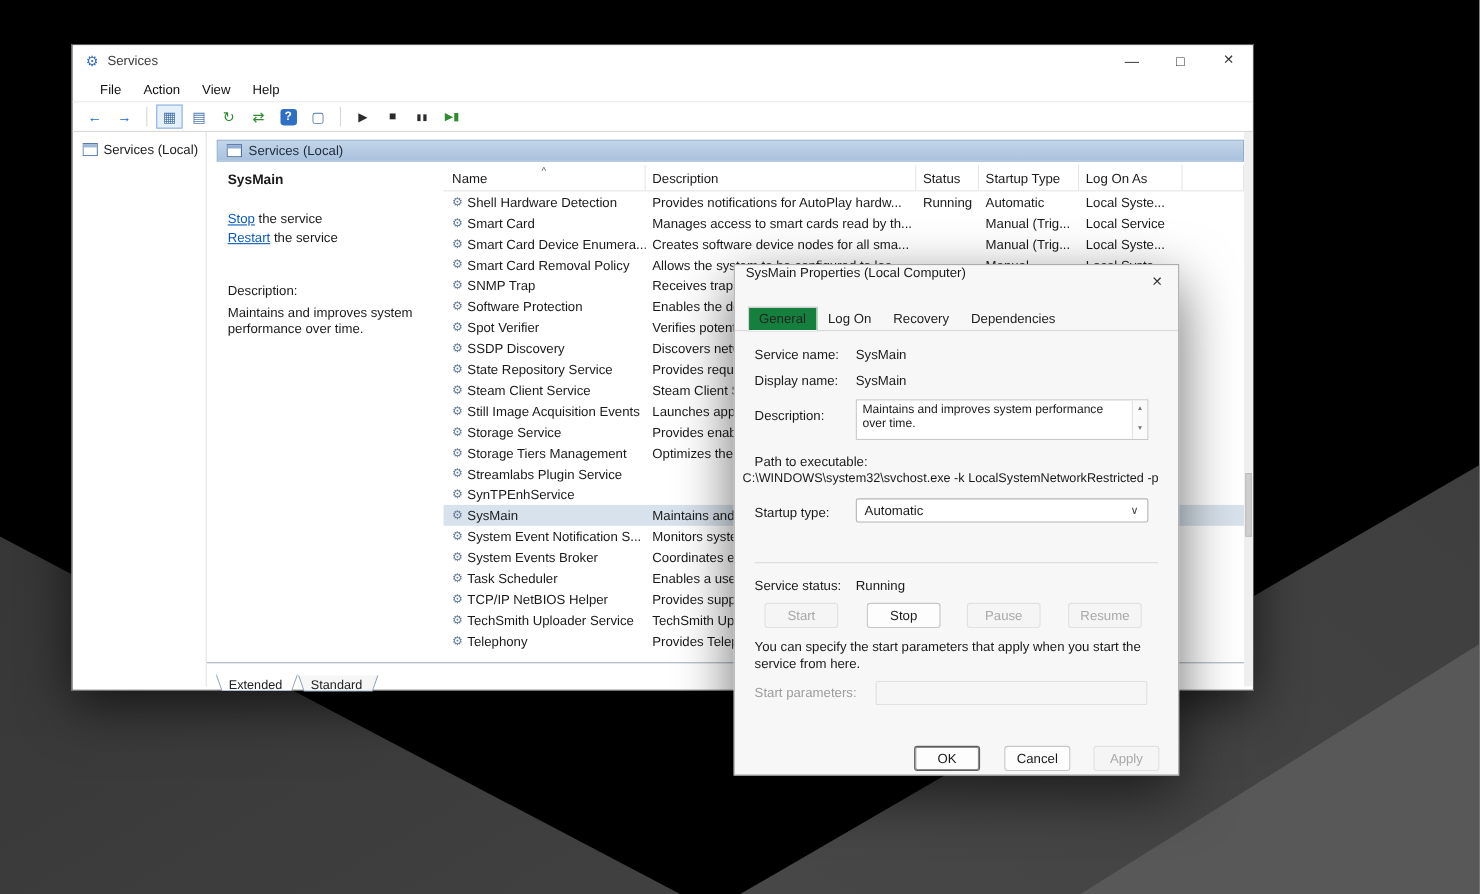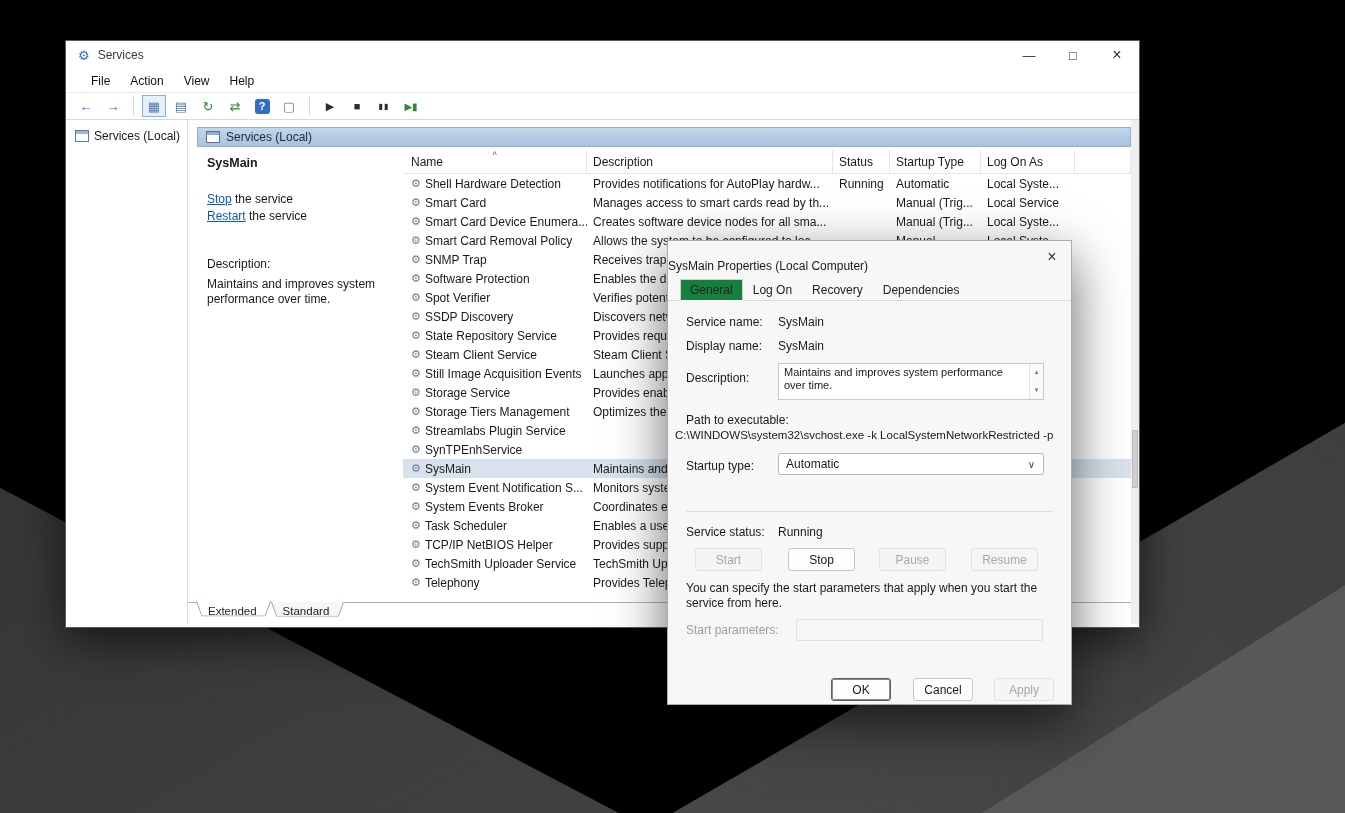--- a/index.html
+++ b/index.html
@@ -60,33 +60,33 @@
   .sort-caret { position:absolute; top:0px; left:50%; transform:translateX(-50%); font-size:9px; color:#555; }
   .lrow { display:grid; grid-template-columns:184px 246px 57px 91px 94px 1fr; height:19px; align-items:center; }
   .lrow.sel { background:#d8e2ec; }
   .lcell { white-space:nowrap; overflow:hidden; padding-left:6px; }
   .c-name { padding-left:8px; display:flex; align-items:center; gap:4px; }
   .gear { color:#69809c; font-size:11px; flex:0 0 auto; }
 
   
   .view-tabs-bar { position:absolute; left:0; right:0; bottom:0; height:22px; border-top:1px solid #a8b2bf; background:#fff; }
   .vtabs { position:absolute; left:8px; top:-1px; display:flex; }
-  .vtab { position:relative; padding:3px 14px 2px 12px; font-size:11.5px; color:#222; }
+  .vtab { position:relative; padding:3px 14px 2px 12px; font-size:11.5px; color:#222;margin-top:12px; }
   .vtab::before { content:""; position:absolute; inset:0; border:1px solid #93a5bb; border-top:none; background:#f6f6f6; transform:perspective(9px) rotateX(-5deg); transform-origin:top; z-index:0; }
   .vtab.active::before { background:#fff; border-top:1px solid #fff; top:-1px; }
   .vtab span { position:relative; z-index:1; }
 
   
   .win-scrollbar { position:absolute; right:0; top:79px; bottom:3px; width:8px; background:#efefef; }
   .scroll-thumb { position:absolute; left:1px; right:1px; top:310px; height:58px; background:#cfcfcf; border:1px solid #bdbdbd; }
 
   
   .dialog { position:absolute; left:667px; top:240px; width:405px; height:465px; background:#f7f7f7;
             border:1px solid #ababab; box-shadow:0 18px 50px rgba(0,0,0,.6); }
-  .dlg-titlebar { height:32px; display:flex; align-items:flex-end; }
+  .dlg-titlebar { height:32px; display:flex; align-items:flex-start; padding-left:10px; }
   .dlg-close { margin-left:auto; width:38px; height:100%; display:flex; align-items:center; justify-content:center; font-size:16px; color:#333; }
   .dlg-tabs { position:absolute; left:0; right:0; top:38px; height:22px; display:flex; padding-left:12px; border-bottom:1px solid #d9d9d9; }
   .dlg-tab { padding:3px 9px 4px; color:#222; border:1px solid transparent; margin-bottom:-1px; }
   .dlg-tab.active { background:#15803d; border:1px solid #d0d0d0; border-bottom-color:#fbfbfb; }
 
   .dlg-label { position:absolute; left:18px; color:#1a1a1a; }
   .dlg-value { position:absolute; left:110px; color:#1a1a1a; }
   .dim { color:#9d9d9d; }
 
   .desc-box { position:absolute; left:110px; top:122px; width:266px; height:37px; background:#fff; border:1px solid #c9c9c9;

